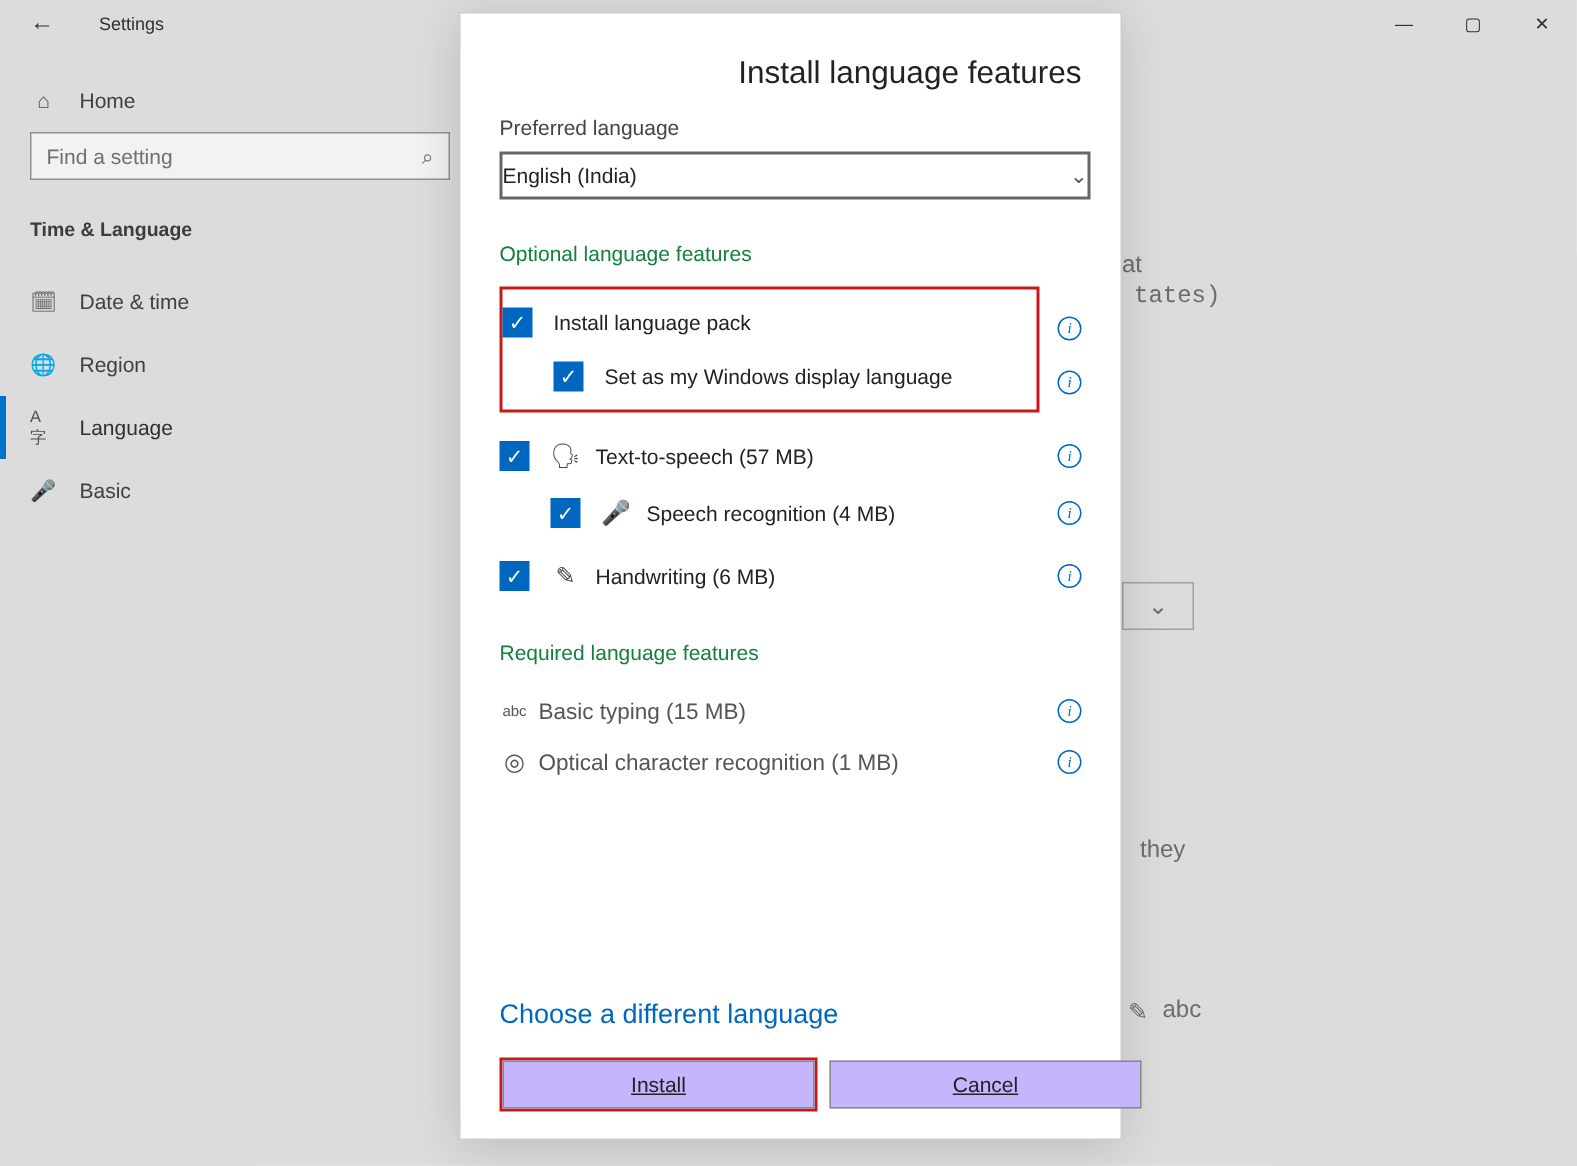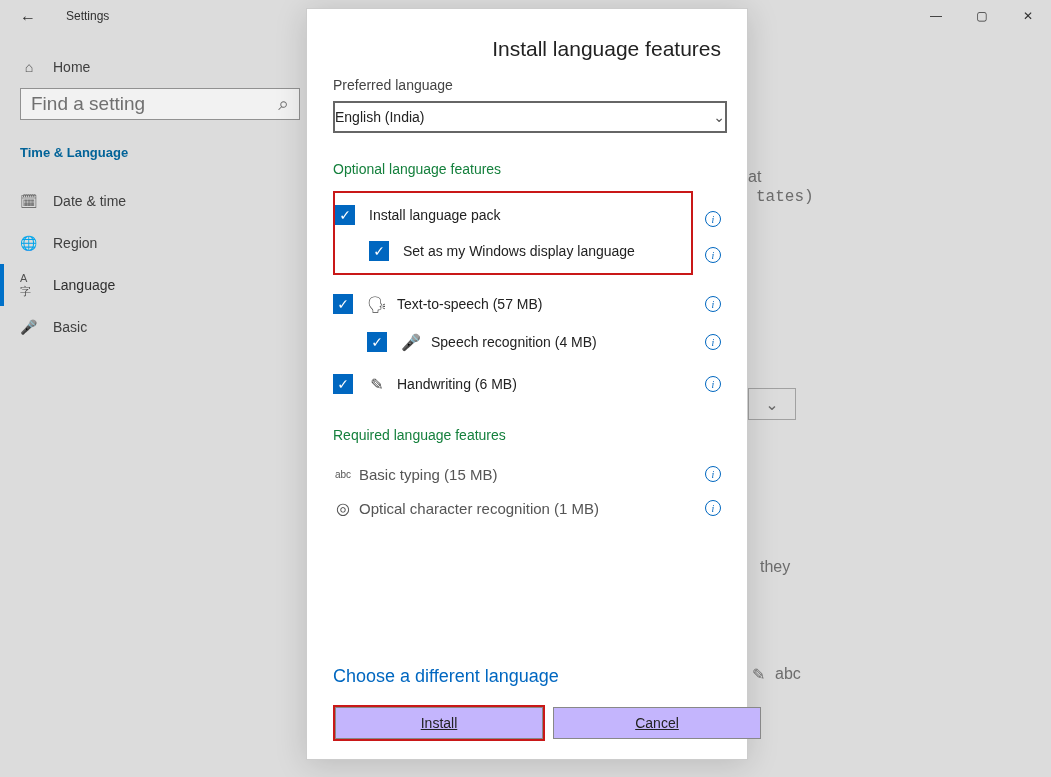--- a/index.html
+++ b/index.html
@@ -9,22 +9,22 @@
 .settings-window { width: 100%; height: 100%; background: #e8e8e8; position: relative; }
 .titlebar { height: 32px; display: flex; align-items: center; justify-content: space-between; }
 .titlebar-left { display: flex; align-items: center; padding-left: 20px; gap: 30px; }
 .back-arrow { font-size: 16px; color: #333; }
 .title-text { font-size: 12px; color: #333; }
 .window-controls { display: flex; gap: 0; }
 .win-btn { width: 46px; height: 32px; display: flex; align-items: center; justify-content: center; font-size: 12px; color: #333; }
 
 .sidebar { position: absolute; left: 0; top: 50px; width: 302px; padding: 0 20px; }
 .home-row { display: flex; align-items: center; gap: 15px; padding: 8px 0 12px 0; color: #444; font-size: 14px; }
-.search-box { width: 280px; height: 32px; border: 1px solid #999; background: #fff; display: flex; align-items: center; padding: 0 10px; color: #777; font-size: 19px; justify-content: space-between; margin-bottom: 25px; }
-.section-header { font-size: 13px; font-weight: 600; color: #0369a1; margin-bottom: 20px; }
+.search-box { width: 280px; height: 32px; border: 1px solid #999; background: #fff; display: flex; align-items: center; padding: 0 10px; color: #777; font-size: 14px; justify-content: space-between; margin-bottom: 25px; }
+.section-header { font-size: 13px; font-weight: 600; color: #404040; margin-bottom: 20px; }
 .nav-item { display: flex; align-items: center; gap: 15px; padding: 12px 0; font-size: 14px; color: #444; }
 .nav-item.active { color: #333; position: relative; }
 .nav-item.active::before { content: ""; position: absolute; left: -20px; top: 0; bottom: 0; width: 4px; background: #0078d4; }
 .nav-icon { width: 18px; height: 18px; display: inline-flex; align-items: center; justify-content: center; color: #555; }
 
 
 .overlay { position: absolute; left: 0; top: 0; width: 100%; height: 100%; background: rgba(0,0,0,0.05); }
 
 
 .dialog { position: absolute; left: 306px; top: 8px; width: 442px; height: 752px; background: #fff; border: 1px solid #ccc; box-shadow: 0 4px 30px rgba(0,0,0,0.15); padding: 28px 26px 18px 26px; display: flex; flex-direction: column; }

